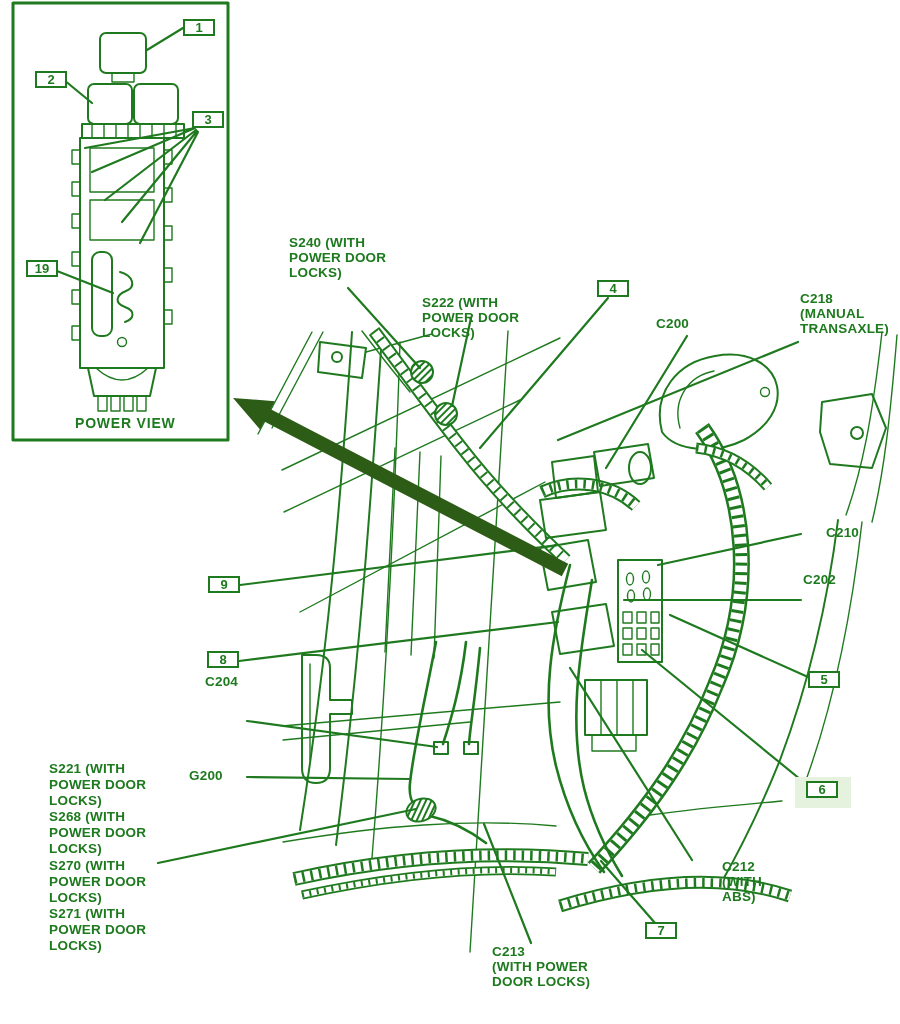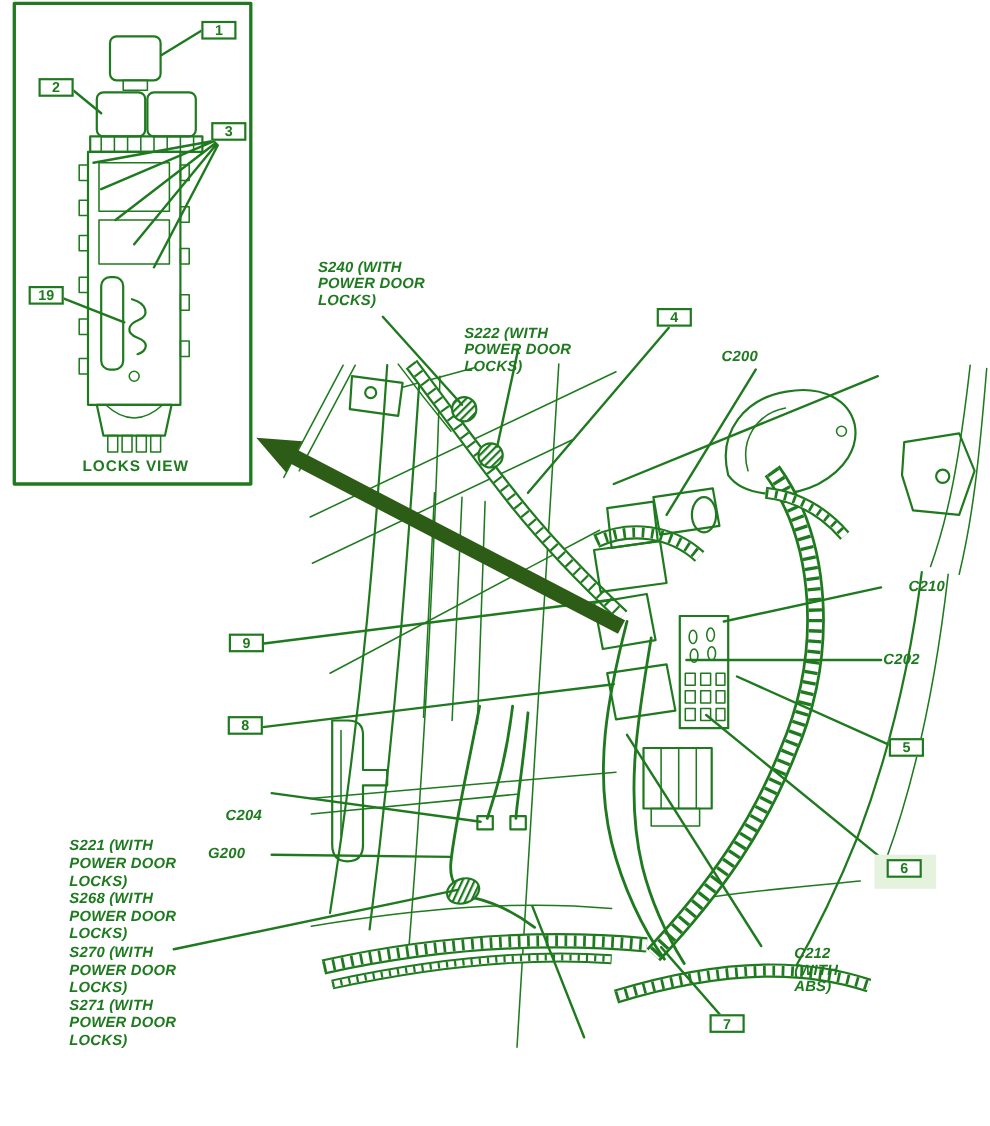--- a/index.html
+++ b/index.html
@@ -1,21 +1,21 @@
 <!DOCTYPE html>
 <html style="--line: #1f7a1f; --dark: #2d5c17; --text: #1e7a1e; --highlight: #e4f2de; --bg: #ffffff;"><head>
 <meta charset="utf-8">
 <style>
   html,body{margin:0;padding:0;background:#fff;}
   .stage{position:relative;width:900px;height:1024px;background:var(--bg,#ffffff);
          overflow:hidden;font-family:"Liberation Sans",sans-serif;}
   .stage svg{position:absolute;left:0;top:0;}
   .lbl{position:absolute;color:var(--text,#1e7a1e);font-weight:bold;font-size:13.5px;
-       line-height:15px;white-space:pre-line;letter-spacing:0.2px;font-style:italic;}
-  .lbl.sg{line-height:16.1px;margin-left:14px;}
+       line-height:15px;white-space:pre-line;letter-spacing:0.2px;}
+  .lbl.sg{line-height:16.1px;}
   .callout{position:absolute;width:28px;height:13px;border:2px solid var(--line,#1f7a1f);
        background:#fff;color:var(--text,#1e7a1e);font-weight:bold;font-size:13px;
        display:flex;align-items:center;justify-content:center;z-index:3;}
   .inset-title{position:absolute;color:var(--text,#1e7a1e);font-weight:bold;font-size:14px;
        letter-spacing:0.8px;}
   .hl{position:absolute;background:var(--highlight,#e4f2de);z-index:2;}
   .ln{stroke:var(--line,#1f7a1f);fill:none;stroke-width:2;stroke-linejoin:round;stroke-linecap:round;}
   .ln1{stroke-width:1.4;}
   .ln3{stroke-width:3;}
   .ld{stroke:var(--line,#1f7a1f);fill:none;stroke-width:2.2;stroke-linecap:round;}
@@ -212,49 +212,55 @@
 
     <polygon class="arrow" points="233,398 274.9,401.2 270.7,409.2 568.2,563.8 561.8,576.2 264.3,421.6 260.1,429.6"></polygon>
   </svg>
 
   <div class="hl" style="left:795px;top:777px;width:56px;height:31px;"></div>
 
   <div class="callout" style="left:183px;top:19px;">1</div>
   <div class="callout" style="left:35px;top:71px;">2</div>
   <div class="callout" style="left:192px;top:111px;">3</div>
   <div class="callout" style="left:26px;top:260px;">19</div>
-  <div class="inset-title" style="left:75px;top:415px;">LOCKS VIEW</div>
+  <div class="inset-title" style="left:75px;top:415px;">POWER VIEW</div>
 
   <div class="callout" style="left:597px;top:280px;">4</div>
   <div class="callout" style="left:808px;top:671px;">5</div>
   <div class="callout" style="left:806px;top:781px;">6</div>
   <div class="callout" style="left:645px;top:922px;">7</div>
   <div class="callout" style="left:207px;top:651px;">8</div>
   <div class="callout" style="left:208px;top:576px;">9</div>
 
   <div class="lbl" style="left:289px;top:235px;">S240 (WITH
 POWER DOOR
 LOCKS)</div>
   <div class="lbl" style="left:422px;top:260px;margin-top:35px;">S222 (WITH
 POWER DOOR
 LOCKS)</div>
   <div class="lbl" style="left:656px;top:316px;">C200</div>
+  <div class="lbl" style="left:800px;top:291px;">C218
+(MANUAL
+TRANSAXLE)</div>
   <div class="lbl" style="left:826px;top:525px;">C210</div>
-  <div class="lbl" style="left:803px;top:592px;text-align:right;">C202</div>
-  <div class="lbl" style="left:205px;top:733px;">C204</div>
+  <div class="lbl" style="left:803px;top:572px;text-align:right;">C202</div>
+  <div class="lbl" style="left:205px;top:674px;">C204</div>
   <div class="lbl" style="left:189px;top:768px;">G200</div>
   <div class="lbl sg" style="left:49px;top:761px;">S221 (WITH
 POWER DOOR
 LOCKS)
 S268 (WITH
 POWER DOOR
 LOCKS)
 S270 (WITH
 POWER DOOR
 LOCKS)
 S271 (WITH
 POWER DOOR
 LOCKS)</div>
+  <div class="lbl" style="left:492px;top:944px;">C213
+(WITH POWER
+DOOR LOCKS)</div>
   <div class="lbl" style="left:692px;top:859px;margin-left:30px;">C212
 (WITH
 ABS)</div>
 
 </div>
 
 </body></html>

